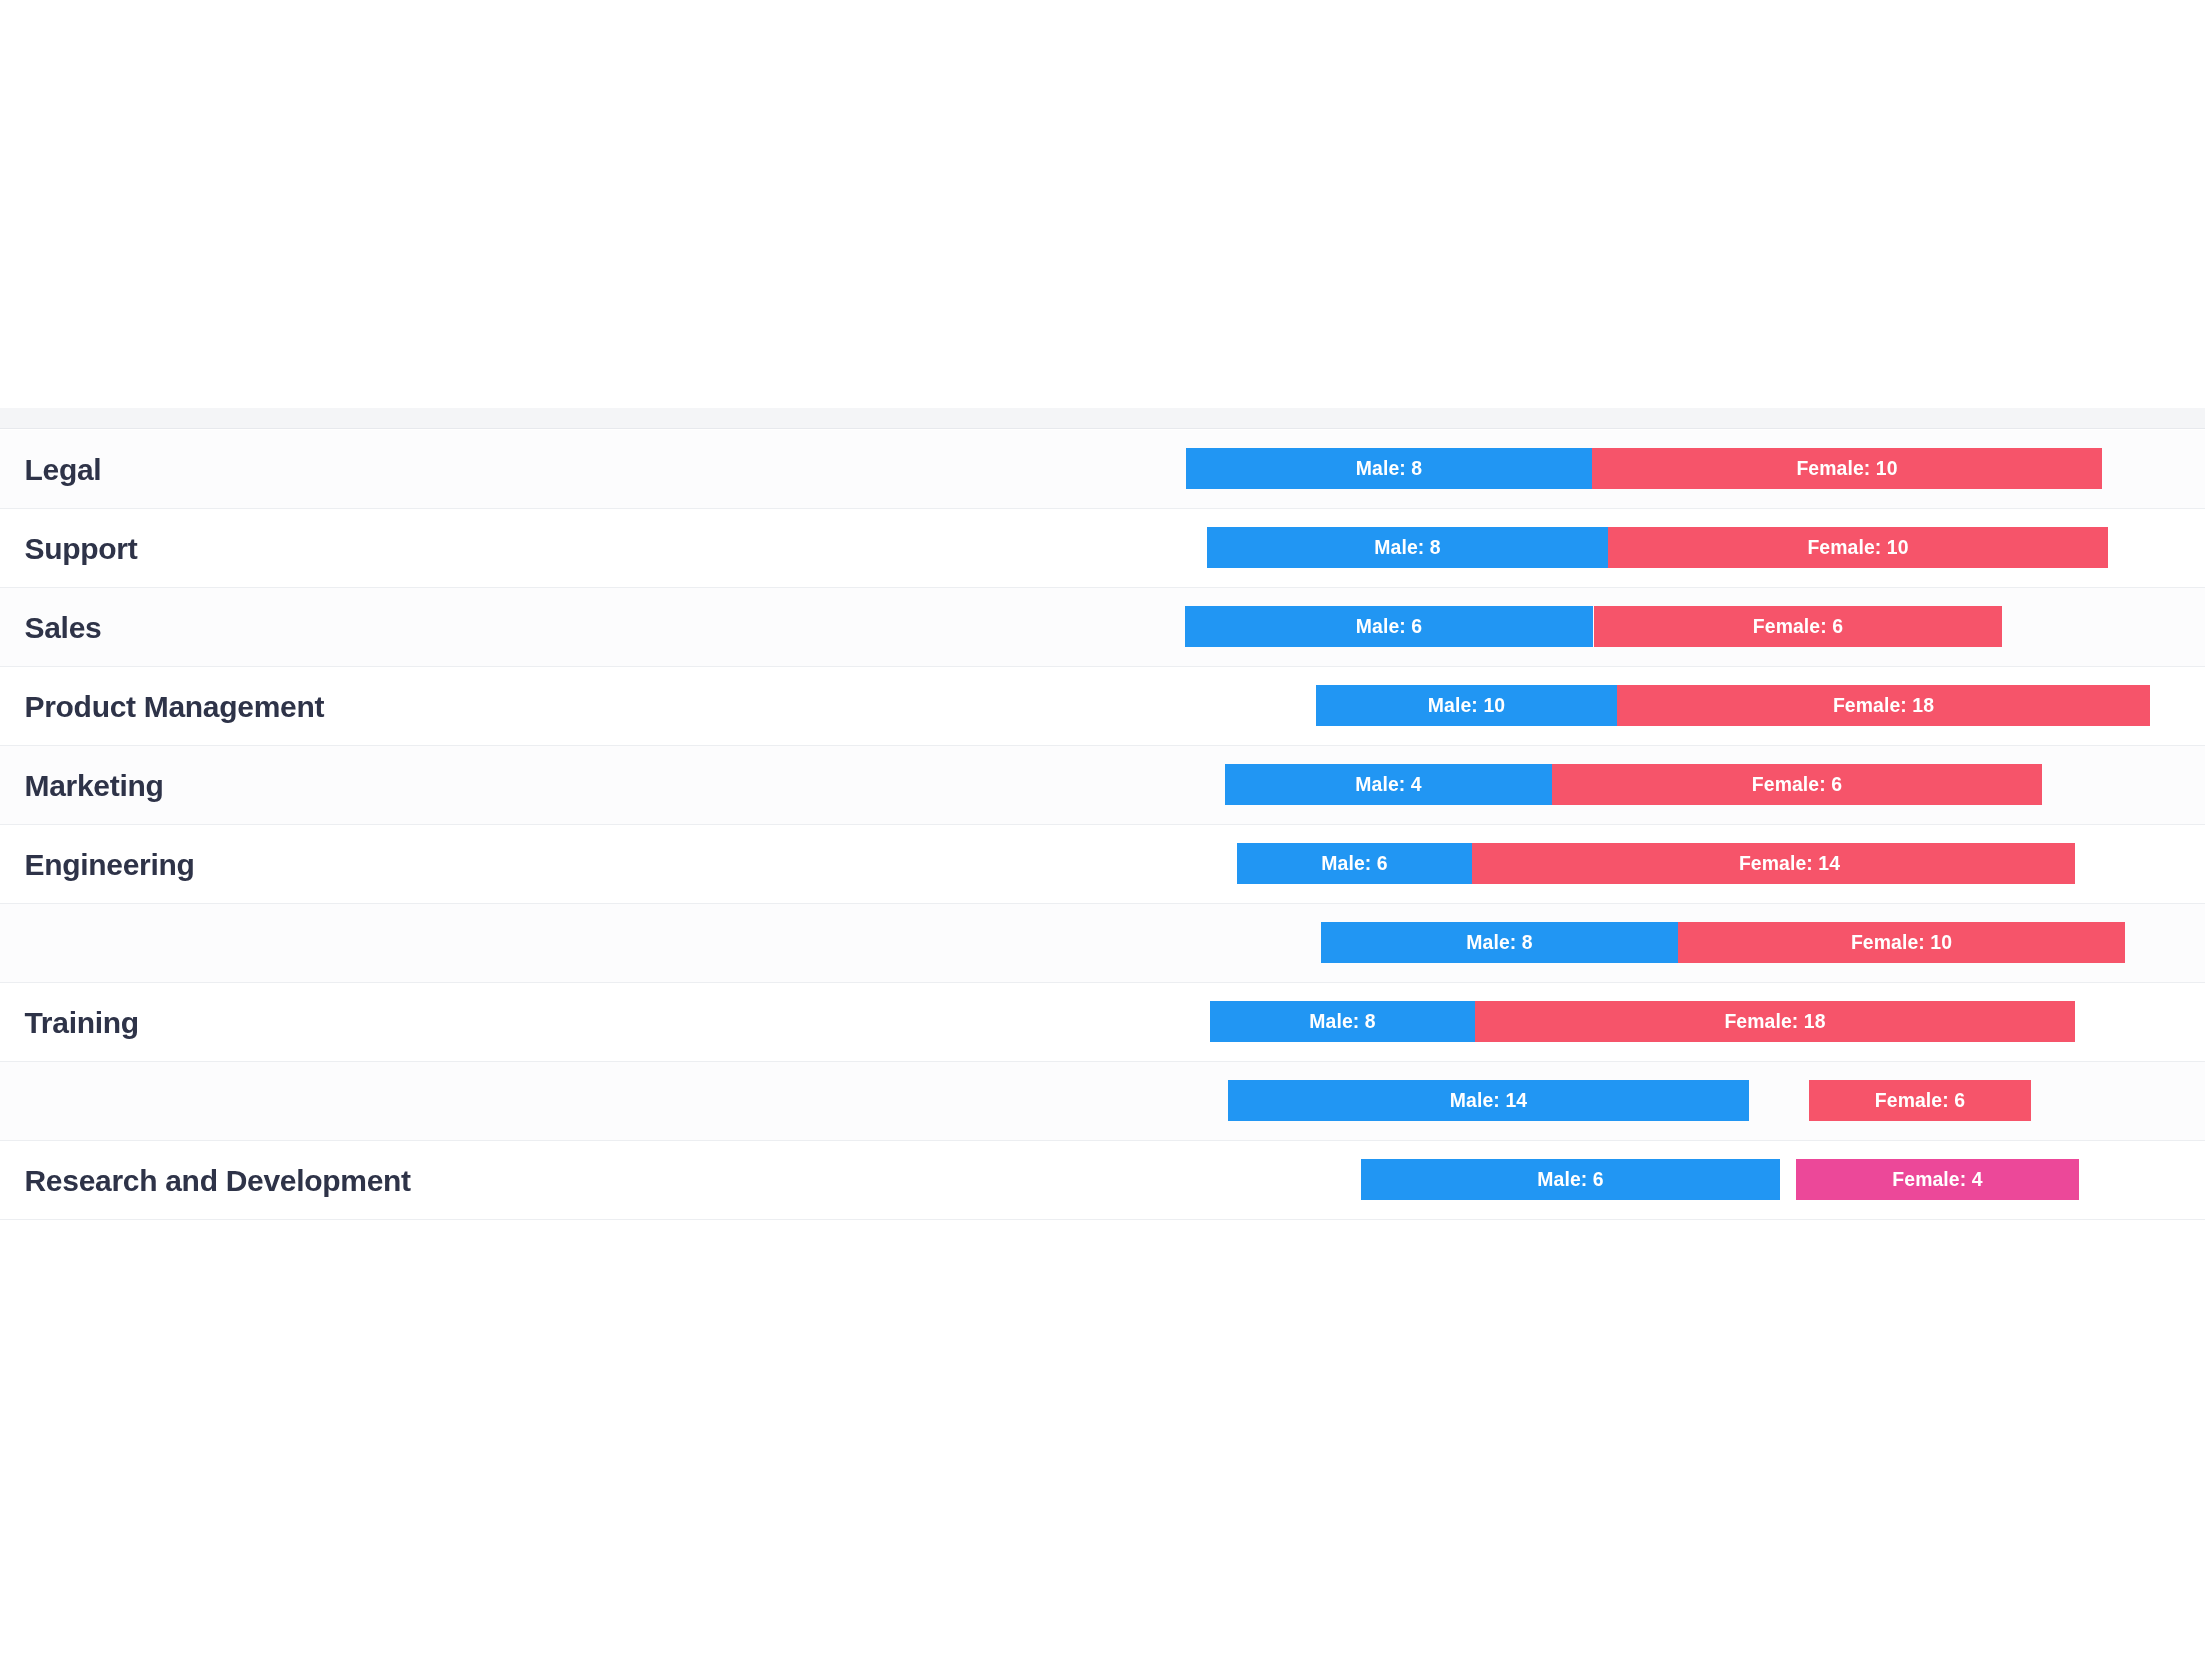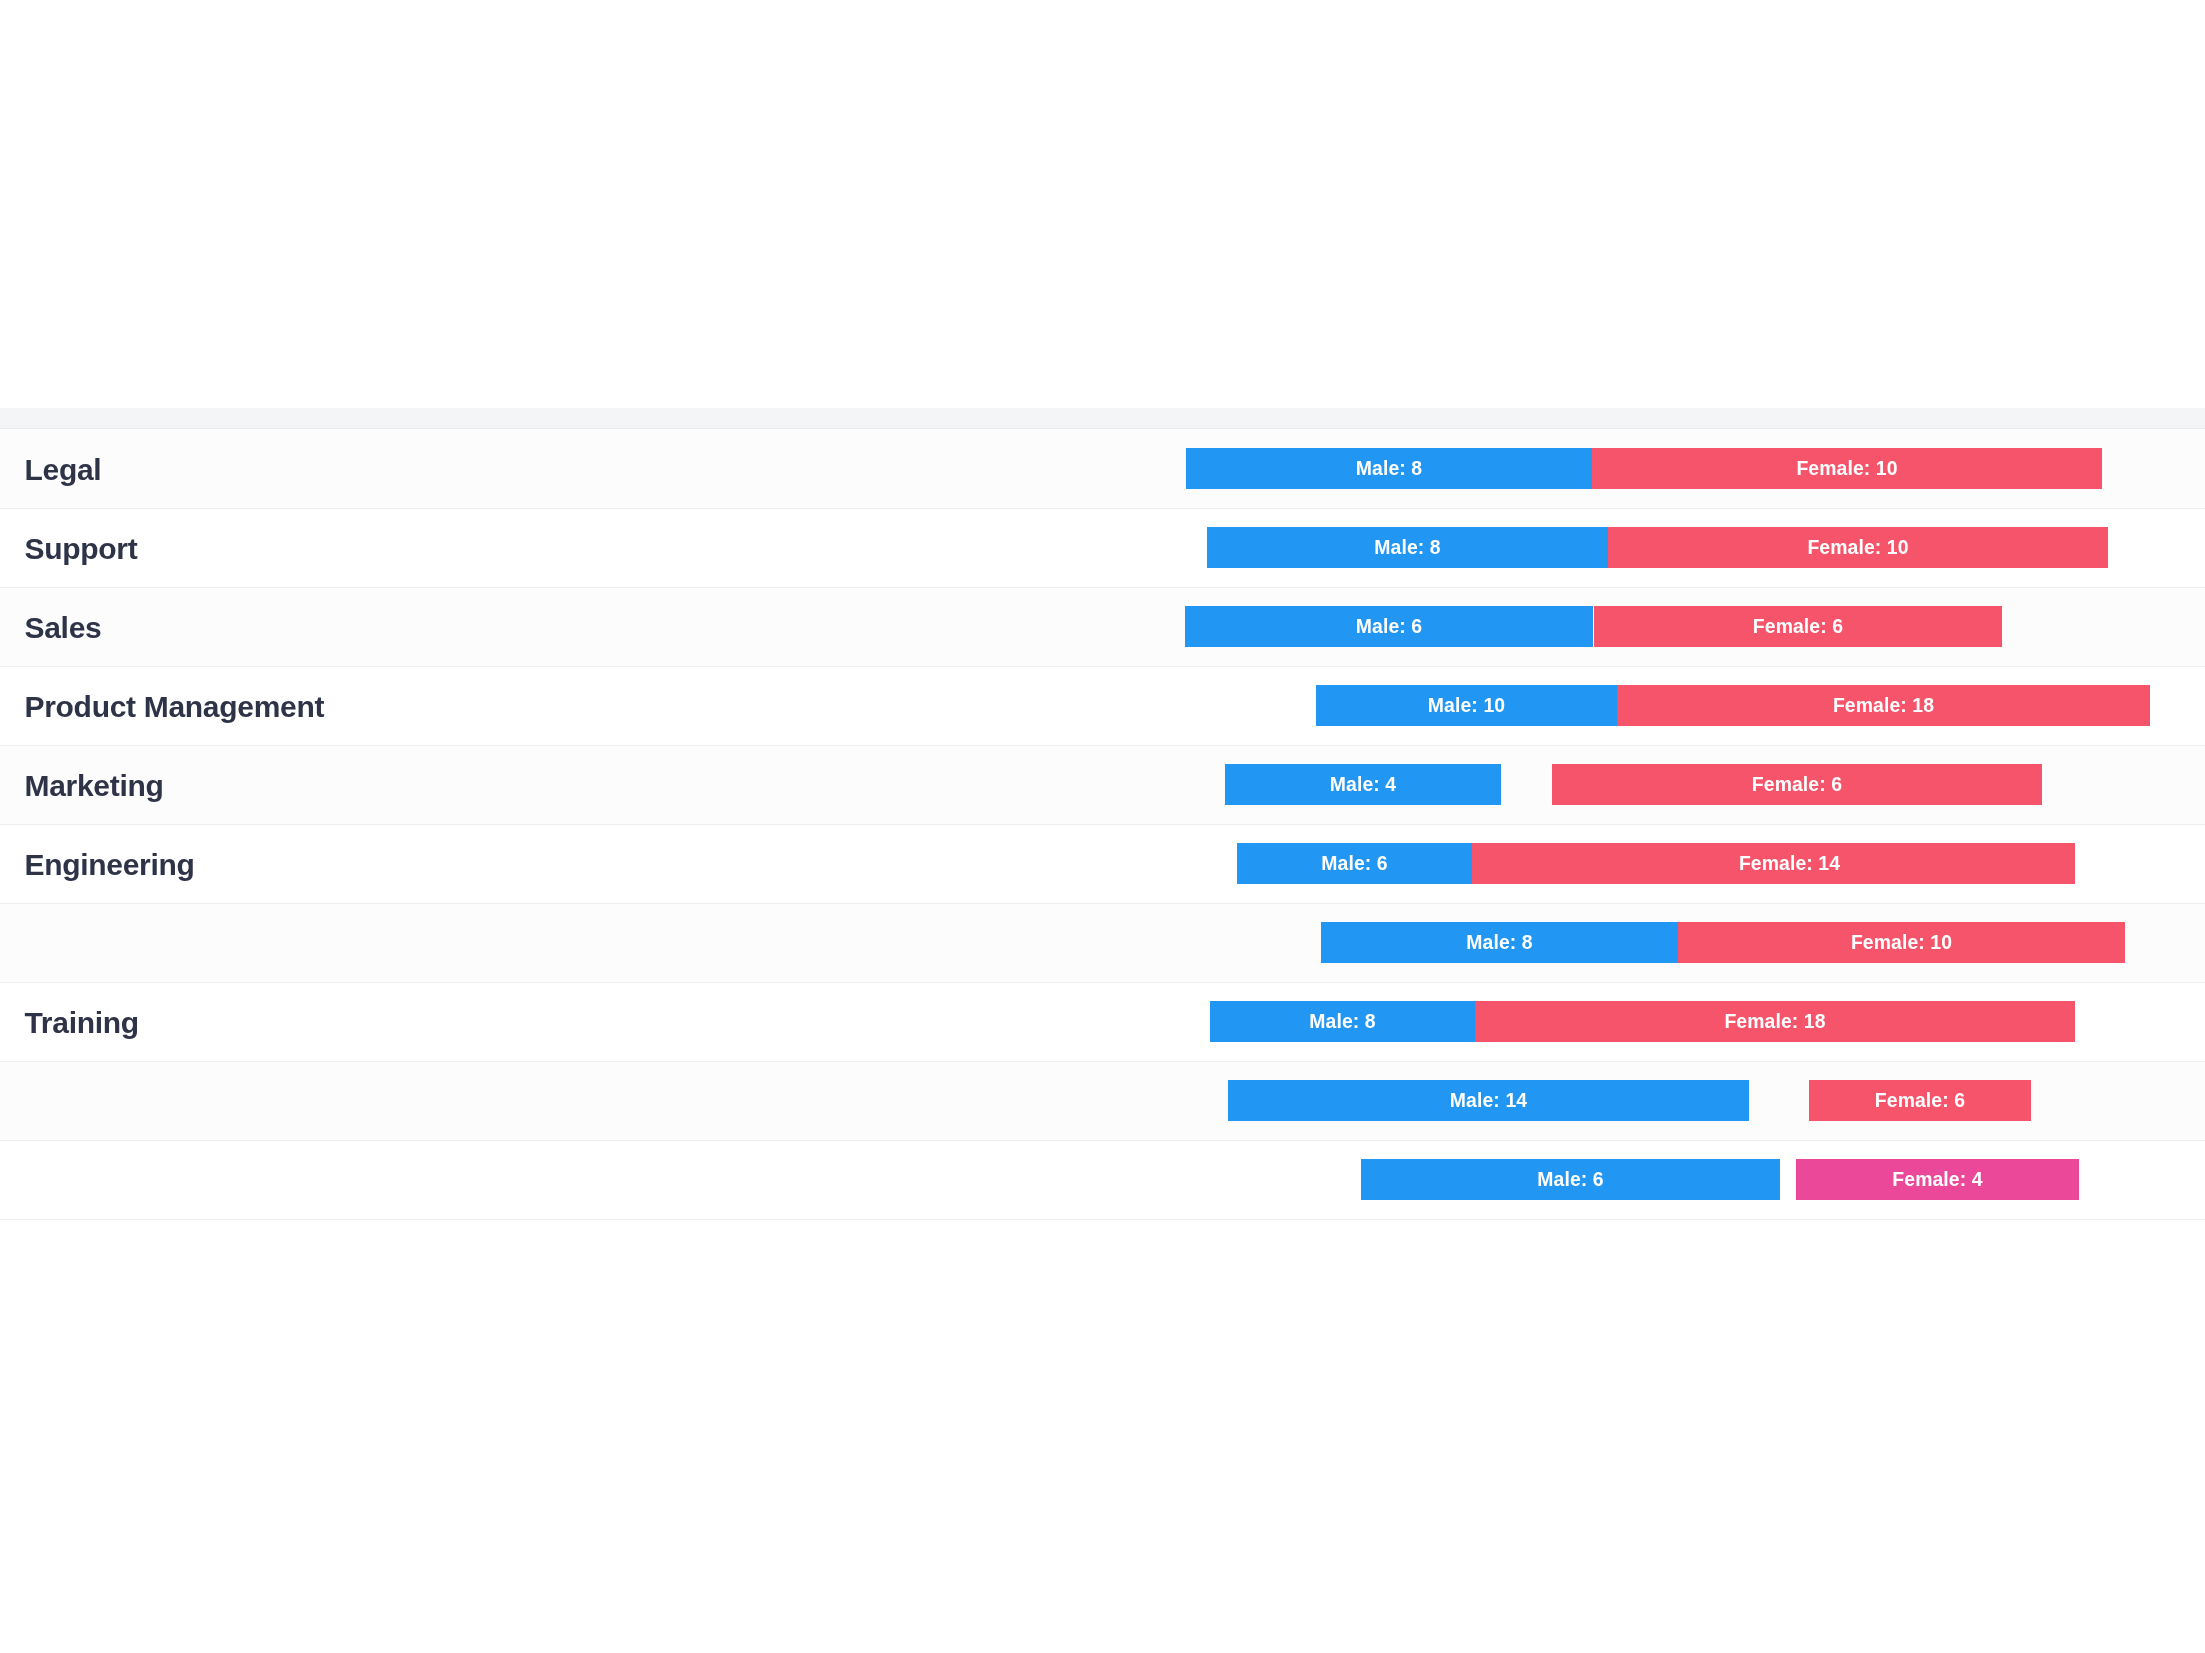--- a/index.html
+++ b/index.html
@@ -165,21 +165,21 @@
           <div class="bar-seg female" style="left: 1617px; width: 533px; background: rgb(246, 84, 106);">
             <span class="bar-seg-label">Female: 18</span>
           </div>
         </div>
       </div>
       <div class="row">
         <div class="row-label-wrap">
           <span class="dept-name">Marketing</span>
         </div>
         <div class="bar-track">
-          <div class="bar-seg male" style="left: 1225px; width: 276px; background: rgb(33, 150, 243);">
+          <div class="bar-seg male" style="left: 1225px; width: 327px; background: rgb(33, 150, 243);">
             <span class="bar-seg-label">Male: 4</span>
           </div>
           <div class="bar-seg female" style="left: 1552px; width: 490px; background: rgb(246, 84, 106);">
             <span class="bar-seg-label">Female: 6</span>
           </div>
         </div>
       </div>
       <div class="row">
         <div class="row-label-wrap">
           <span class="dept-name">Engineering</span>
@@ -220,20 +220,23 @@
         <div class="bar-track">
           <div class="bar-seg male" style="left: 1228px; width: 521px; background: rgb(33, 150, 243);">
             <span class="bar-seg-label">Male: 14</span>
           </div>
           <div class="bar-seg female" style="left: 1809px; width: 222px; background: rgb(246, 84, 106);">
             <span class="bar-seg-label">Female: 6</span>
           </div>
         </div>
       </div>
       <div class="row">
+        <div class="row-label-wrap">
+          <span class="dept-name">Research and Development</span>
+        </div>
         <div class="bar-track">
           <div class="bar-seg male" style="left: 1361px; width: 419px; background: rgb(33, 150, 243);">
             <span class="bar-seg-label">Male: 6</span>
           </div>
           <div class="bar-seg female" style="left: 1796px; width: 283px; background: #ec4899;">
             <span class="bar-seg-label">Female: 4</span>
           </div>
         </div>
       </div>
     </div>

